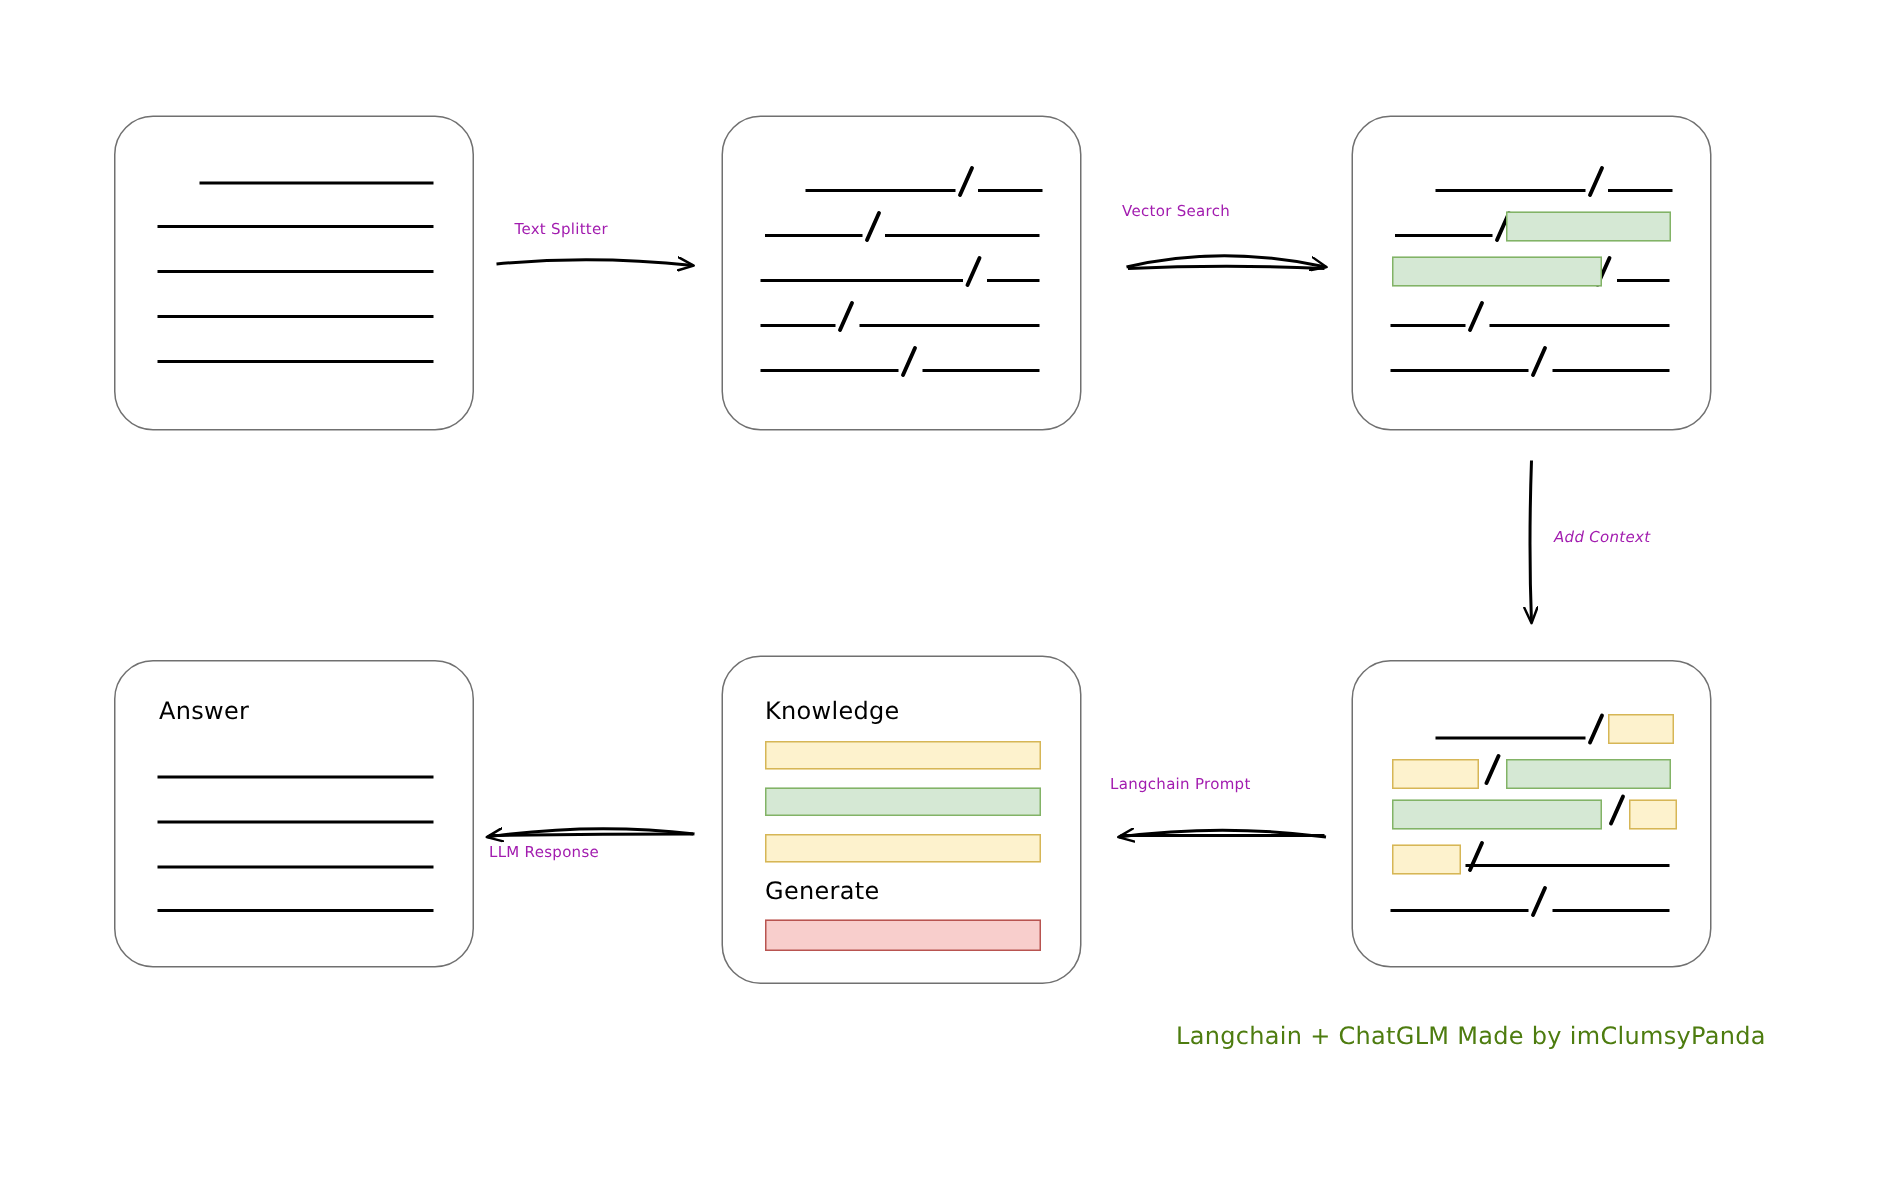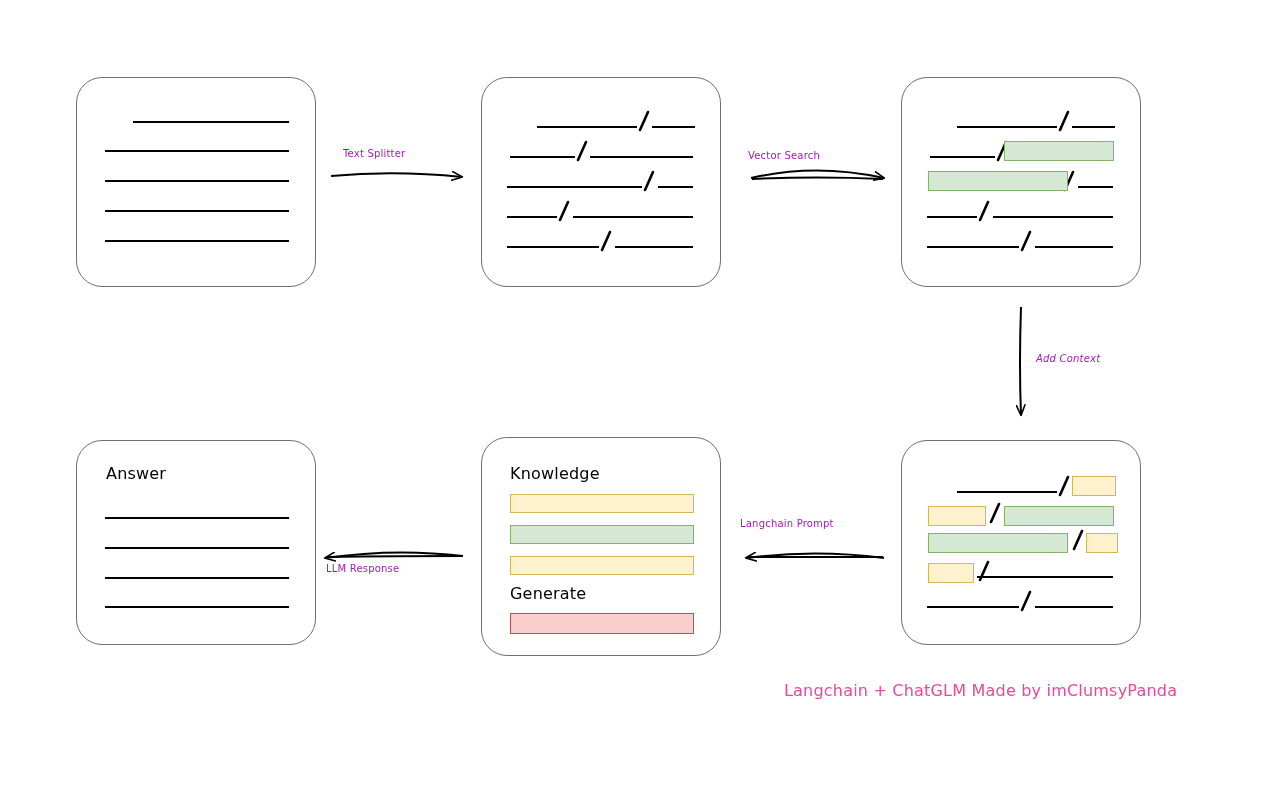--- a/index.html
+++ b/index.html
@@ -40,21 +40,21 @@
     font-family: "DejaVu Sans", sans-serif;
     font-size: 10px;
     color: #a21caf;
     white-space: nowrap;
     letter-spacing: 0.2px;
   }
   .credit {
     position: absolute;
     font-family: "DejaVu Sans", sans-serif;
     font-size: 16px;
-    color: #ec4899;
+    color: #4d7c0f;
     white-space: nowrap;
     letter-spacing: 0.2px;
   }
   .chip {
     position: absolute;
     box-sizing: border-box;
     border-width: 1.5px;
     border-style: solid;
   }
 </style>
@@ -74,21 +74,21 @@
 <div class="node-box" style="left:76px; top:440px; width:240px; height:205px;"></div>
 
 <div class="box-title" style="left:106px; top:464px;">Answer</div>
 
 <div class="box-title" style="left:510px; top:464px;">Knowledge</div>
 
 <div class="box-title" style="left:510px; top:584px;">Generate</div>
 
 <div class="edge-label" style="left:343px; top:148px;">Text Splitter</div>
 
-<div class="edge-label" style="left:748px; top:150px;">Vector Search</div>
+<div class="edge-label" style="left:748px; top:136px;">Vector Search</div>
 
 <div class="edge-label" style="left:1036px; top:353px;font-style:italic;">Add Context</div>
 
 <div class="edge-label" style="left:740px; top:518px;">Langchain Prompt</div>
 
 <div class="edge-label" style="left:326px; top:525px;margin-top:38px;">LLM Response</div>
 
 <div class="credit" style="left:784px; top:681px;">Langchain + ChatGLM Made by imClumsyPanda</div>
 
 <svg id="canvas" viewBox="0 0 1262 792" xmlns="http://www.w3.org/2000/svg">

